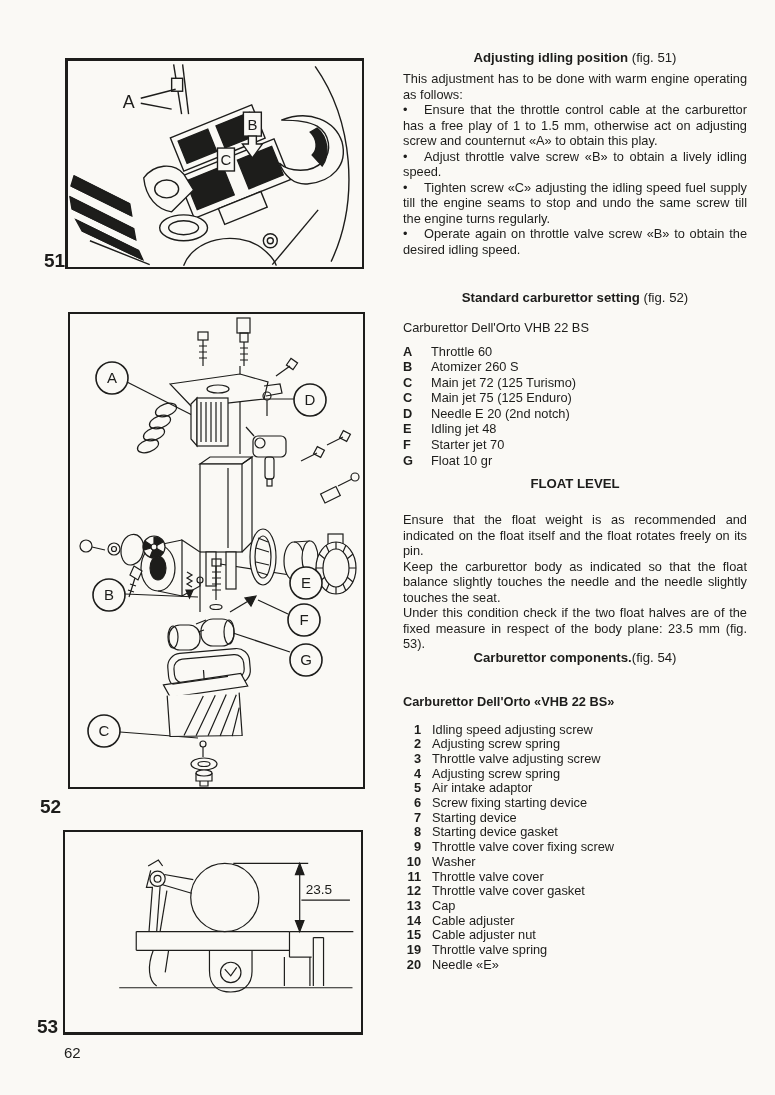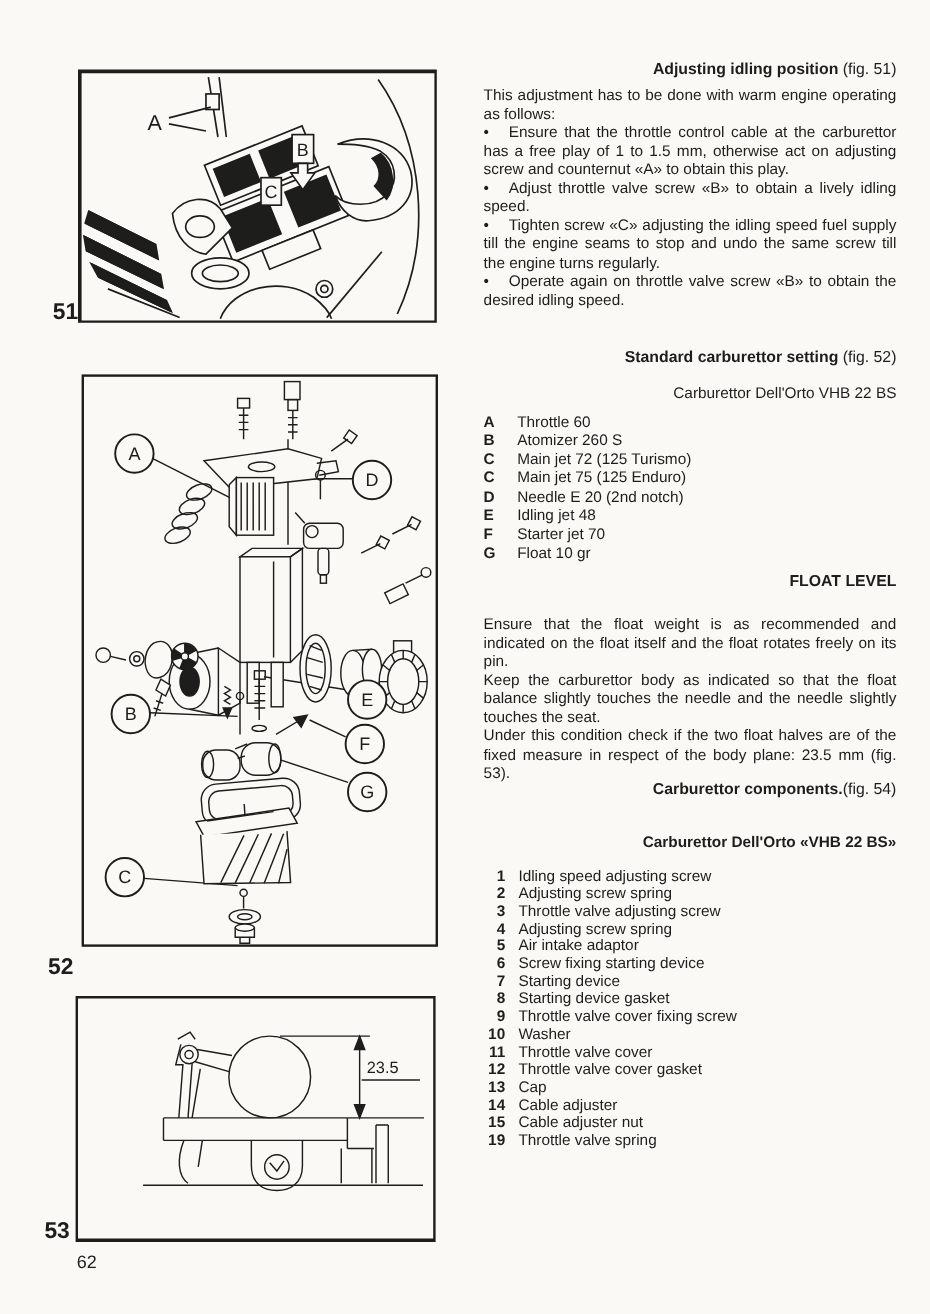--- a/index.html
+++ b/index.html
@@ -21,26 +21,26 @@
   .pagenum { position:absolute; left:64px; top:1044px; font-size:15px; }
 
   .col { position:absolute; left:403px; top:50px; width:344px; height:960px;
          font-size:12.8px; line-height:15.5px; text-align:justify; }
   .sec { position:absolute; left:0; right:0; }
   #sec-idling  { top:0; }
   #sec-setting { top:240px; }
   #sec-float   { top:426px; }
   #sec-comp    { top:600px; }
 
-  .h { font-size:13.2px; font-weight:bold; line-height:16px; text-align:right; }
+  .h { font-size:13.2px; font-weight:bold; line-height:16px; text-align:center; }
   .h .ref { font-weight:normal; }
   .intro { margin-top:5px; }
   .bp { margin:0; }
   .bp .b { display:inline-block; width:21px; }
-  .sub { margin-top:14px; text-align:right; }
+  .sub { margin-top:14px; text-align:left; }
   .sub.bold { font-weight:bold; margin-top:28px; }
   .speclist { margin-top:8px; }
   .spec-row { display:flex; line-height:15.6px; text-align:left; }
   .spec-row .k { width:28px; font-weight:bold; flex:none; }
   .flp { margin:0; }
   .flp:first-of-type { margin-top:20px; }
   .complist { margin-top:13px; }
   .comp-row { display:flex; line-height:14.7px; text-align:left; }
   .comp-row .n { width:18px; text-align:right; font-weight:bold; flex:none; margin-right:11px; }
 
@@ -422,17 +422,21 @@
           <div class="comp-row">
             <span class="n">15</span>
             <span class="t">Cable adjuster nut</span>
           </div>
 
           <div class="comp-row">
             <span class="n">19</span>
             <span class="t">Throttle valve spring</span>
           </div>
 
+          <div class="comp-row">
+            <span class="n">20</span>
+            <span class="t">Needle «E»</span>
+          </div>
         </div>
     </div>
 
   </div>
 </div>
 
 </body></html>

